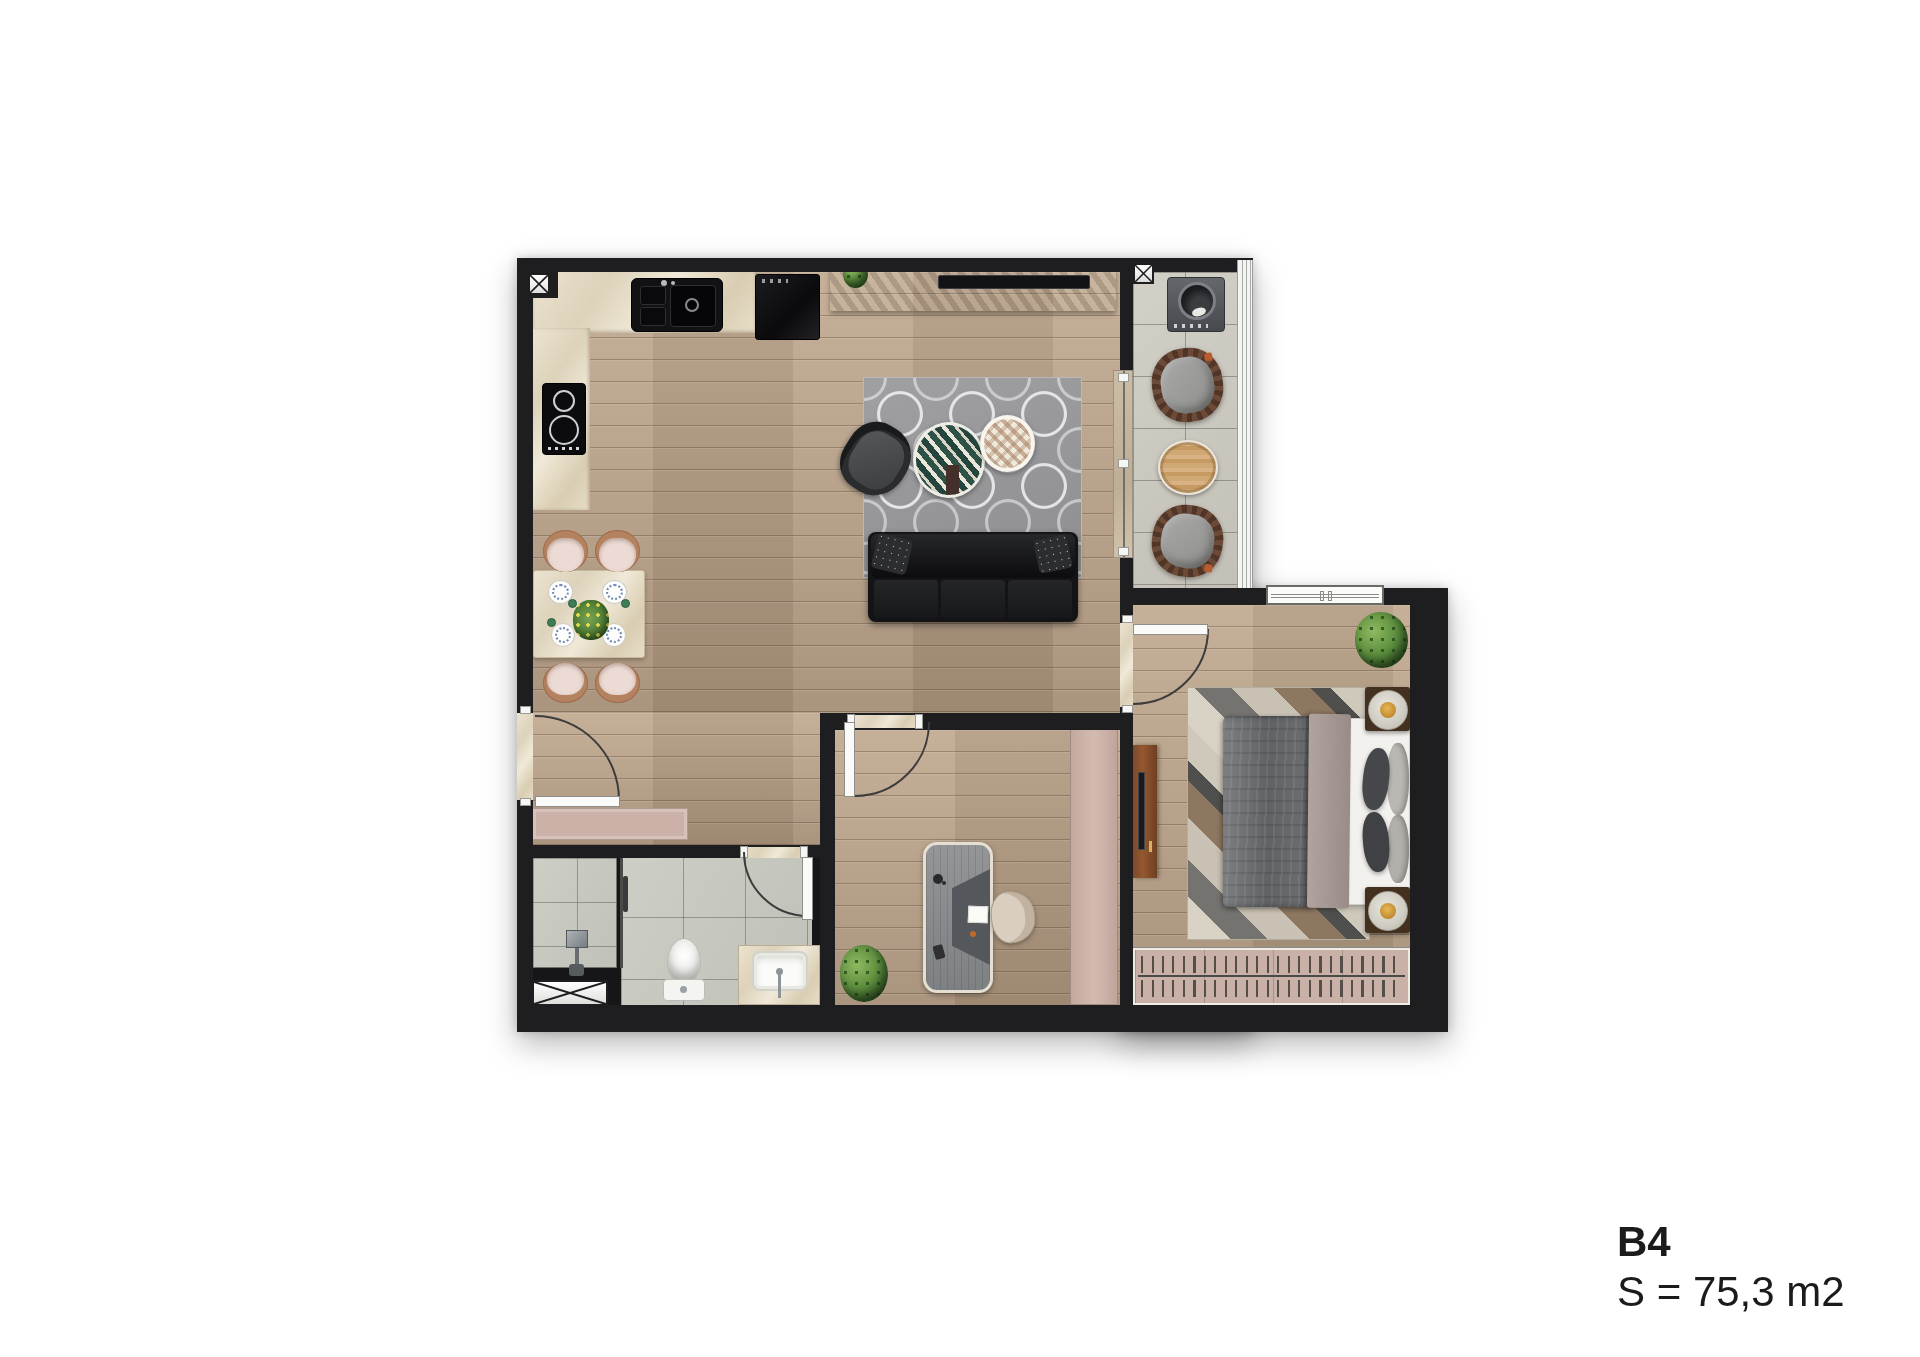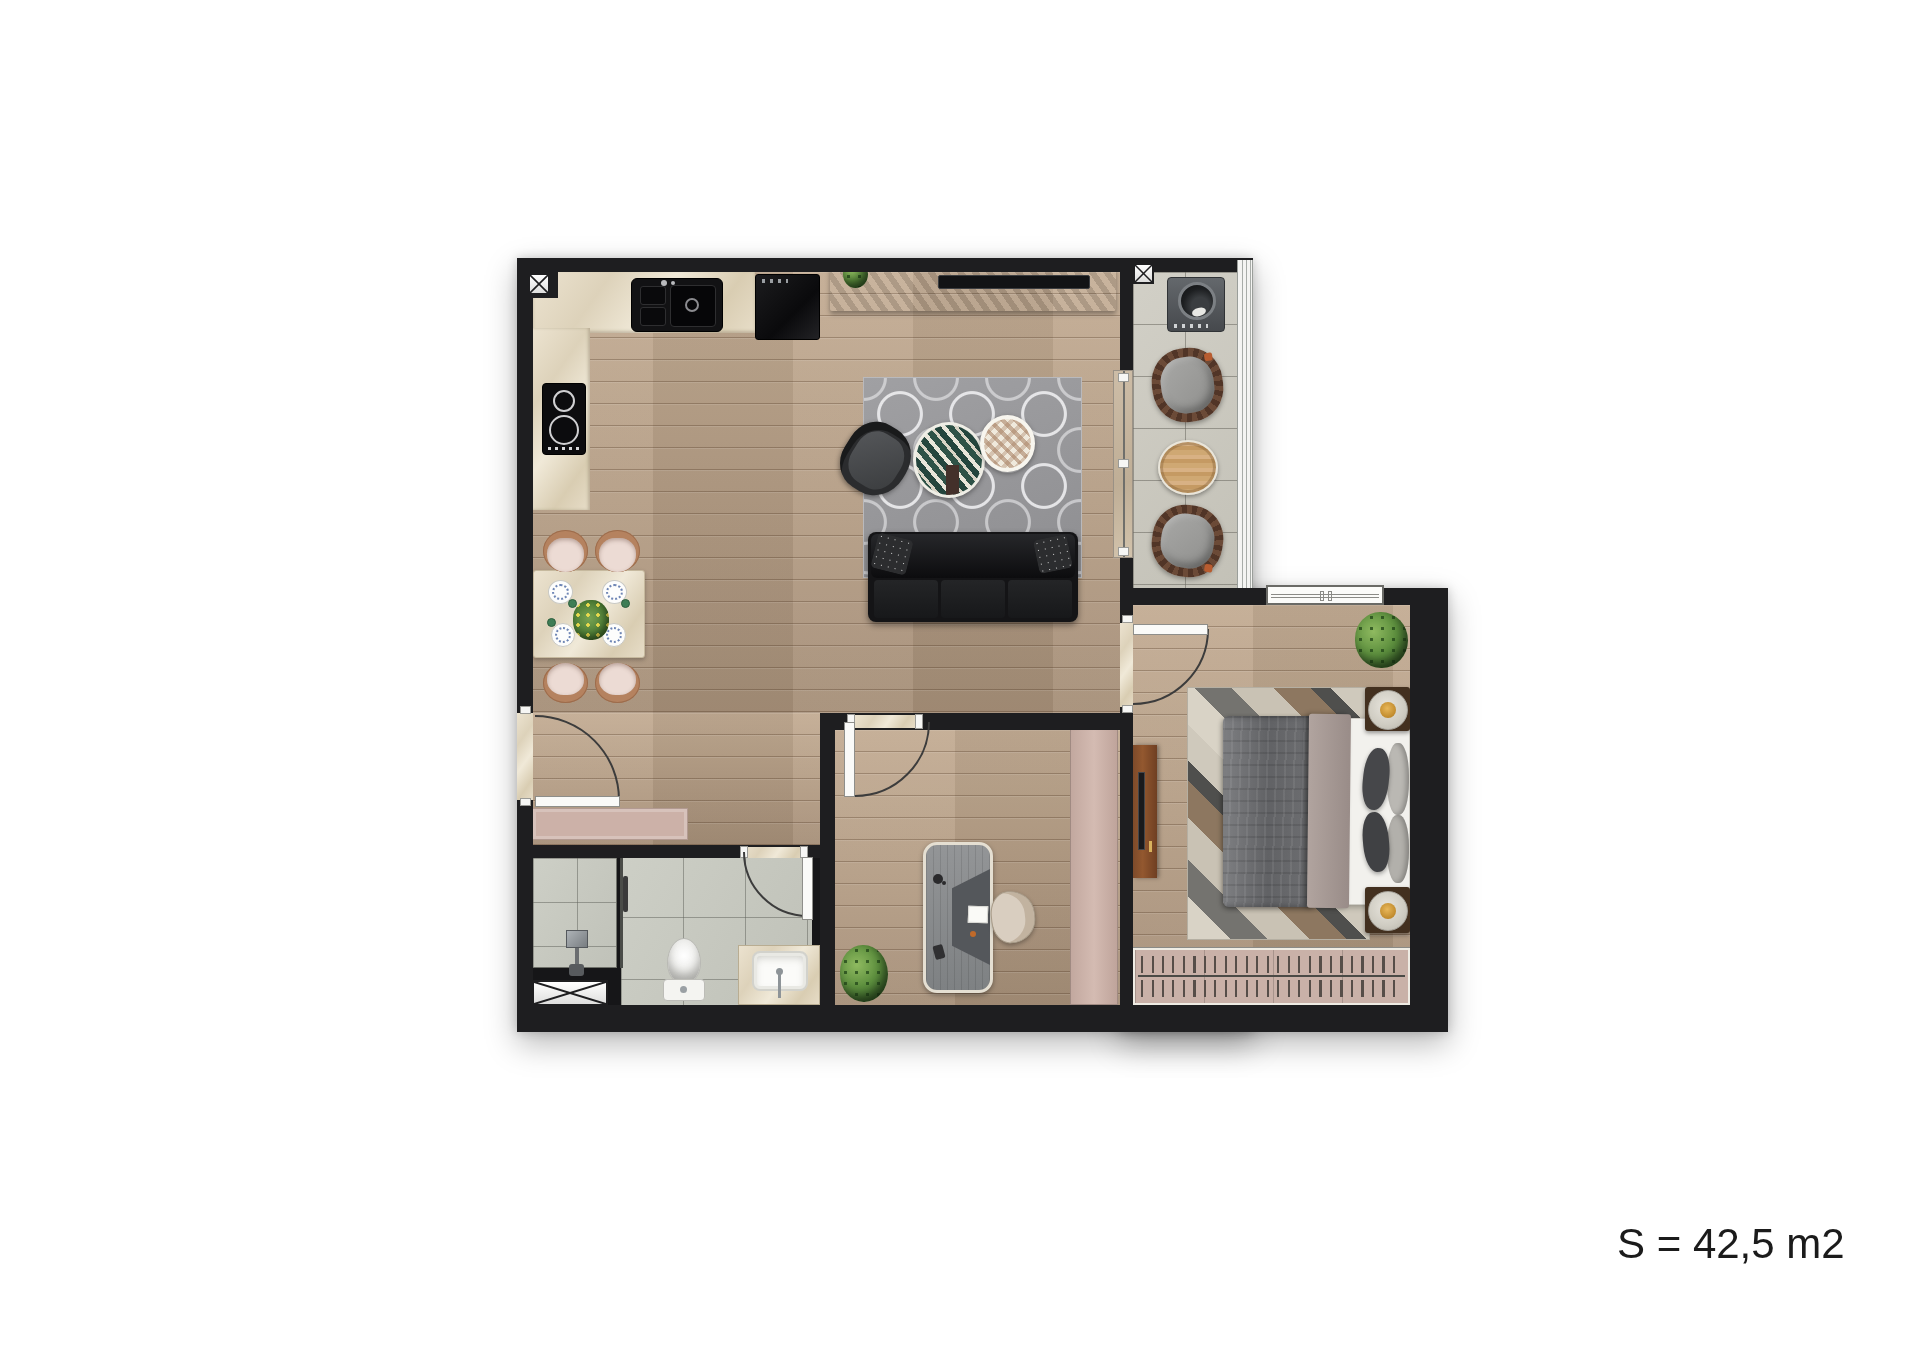--- a/index.html
+++ b/index.html
@@ -311,14 +311,15 @@
   <div class="xbox" style="left:15px;top:722px;width:76px;height:26px;">
     <svg viewBox="0 0 100 100" preserveAspectRatio="none">
         <line x1="0" y1="0" x2="100" y2="100" stroke="#1e1e20" stroke-width="7"></line>
         <line x1="100" y1="0" x2="0" y2="100" stroke="#1e1e20" stroke-width="7"></line>
       </svg>
   </div>
 
 </div>
 
 <div id="label">
-  <div class="area">S = 42,5 m2</div>
+  <div class="unit">B4</div>
+  <div class="area">S = 75,3 m2</div>
 </div>
 
 </body></html>

